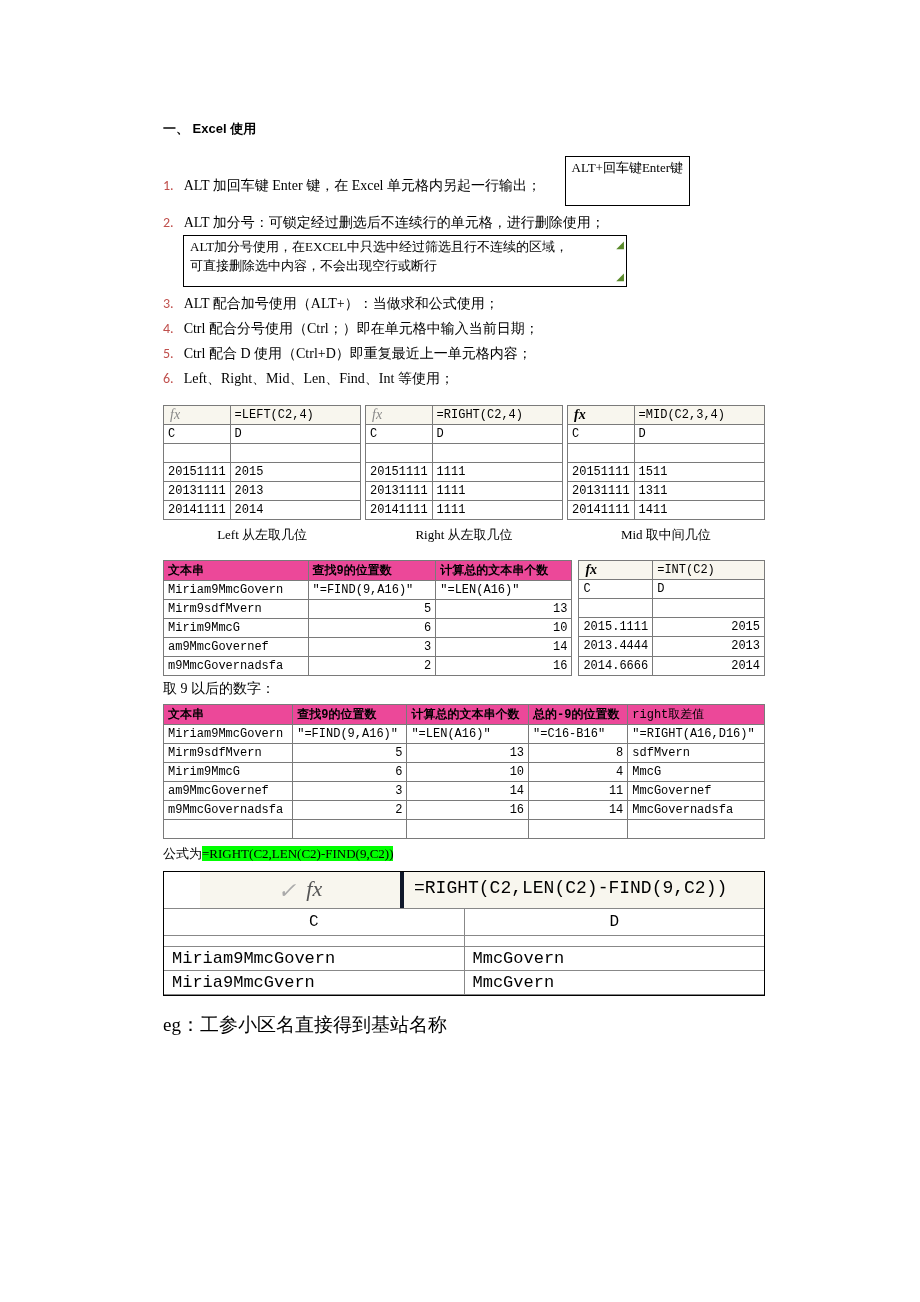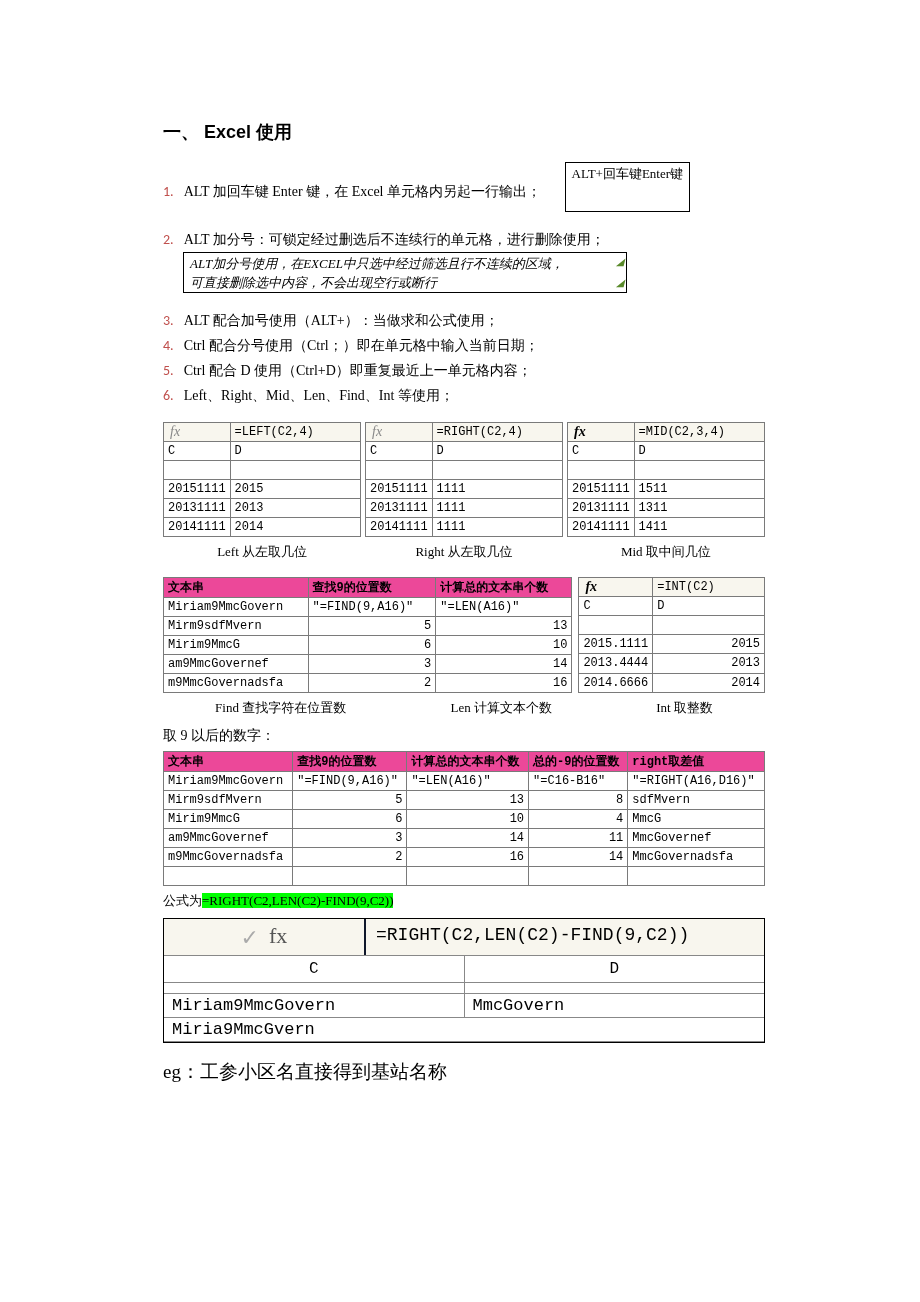--- a/index.html
+++ b/index.html
@@ -10,21 +10,21 @@
     font-size: 14px;
     color: #000;
   }
   .page {
     width: 920px;
     padding: 120px 155px 60px 163px;
     box-sizing: border-box;
   }
   h2 {
     font-family: "Microsoft YaHei", sans-serif;
-    font-size: 18px;
+    font-size: 13px;
     font-weight: bold;
     margin: 0 0 16px 0;
   }
   ol.tips {
     list-style: none;
     padding: 0;
     margin: 0 0 10px 0;
   }
   ol.tips li {
     margin: 4px 0;
@@ -32,28 +32,28 @@
   }
   ol.tips li .num {
     color: #c0504d;
     font-family: "Calibri", sans-serif;
     margin-right: 10px;
   }
   .inset-box {
     display: inline-block;
     border: 1px solid #000;
     padding: 2px 6px 10px 6px;
-    margin: 2px 0 13px 20px;
+    margin: 2px 0 2px 20px;
     font-family: "SimSun", serif;
     font-size: 13px;
     line-height: 1.4;
     position: relative;
     background: #fff;
   }
-  .inset-box.two-line { padding-bottom: 0; font-style: italic; }
+  .inset-box.two-line { padding-bottom: 11px; }
   .gn { color: #5a8a2a; font-size: 10px; position: absolute; }
   table.xl {
     border-collapse: collapse;
     width: 100%;
     margin: 6px 0 2px 0;
     font-family: "Courier New", monospace;
     font-size: 12px;
     background: #fff;
     border: 1.5px solid #000;
   }
@@ -94,26 +94,28 @@
     margin-top: 8px;
     font-family: "Courier New", monospace;
   }
   .big-formula .top {
     display: flex;
     border-bottom: 1px solid #888;
   }
   .big-formula .top .left {
     width: 200px;
     text-align: center;
+    font-style: italic;
     font-family: "Times New Roman", serif;
     font-size: 22px;
     color: #555;
-    border-right: 2px solid #0f172a;
+    border-right: 4px solid #0f172a;
     padding: 4px 0;
     background: #f8f6ee;
+    margin-left: 36px;
   }
   .big-formula .top .right {
     flex: 1;
     font-size: 18px;
     padding: 6px 10px;
     background: #f8f6ee;
   }
   .big-formula .row2 { display: flex; }
   .big-formula .row2 div {
     flex: 1;
@@ -319,36 +321,31 @@
             <td>2013.4444</td>
             <td colspan="2" class="right-num">2013</td>
           </tr>
       <tr>
             <td>2014.6666</td>
             <td colspan="2" class="right-num">2014</td>
           </tr>
     </tbody>
       </table>
   </div>
-  <div class="caption-row">
-    <span>Find 查找字符在位置数</span>
-    <span>Len 计算文本个数</span>
-    <span>Int 取整数</span>
-  </div>
 
   <div style="margin:2px 0 6px 0">取 9 以后的数字：</div>
 
   <table class="xl">
     <tbody>
         <tr>
       <td class="ylw" style="font-weight:bold">文本串</td>
       <td class="ylw" style="font-weight:bold">查找9的位置数</td>
       <td class="ylw" style="font-weight:bold">计算总的文本串个数</td>
       <td class="ylw" style="font-weight:bold">总的-9的位置数</td>
-      <td class="ylw" style="font-weight:bold">right取差值</td>
+      <td class="ylw" style="font-weight:normal">right取差值</td>
     </tr>
     <tr>
       <td>Miriam9MmcGovern</td>
       <td>"=FIND(9,A16)"</td>
       <td>"=LEN(A16)"</td>
       <td>"=C16-B16"</td>
       <td>"=RIGHT(A16,D16)"</td>
     </tr>
     <tr>
           <td>Mirm9sdfMvern</td>
@@ -404,17 +401,18 @@
     <div class="data-row spacer-row">
         <div></div>
         <div></div>
       </div>
     <div class="data-row">
         <div>Miriam9MmcGovern</div>
         <div>MmcGovern</div>
       </div>
     <div class="data-row">
         <div>Miria9MmcGvern</div>
+        <div>MmcGvern</div>
       </div>
   </div>
 
   <div class="note">eg：工参小区名直接得到基站名称</div>
 </div>
 
 </body></html>

